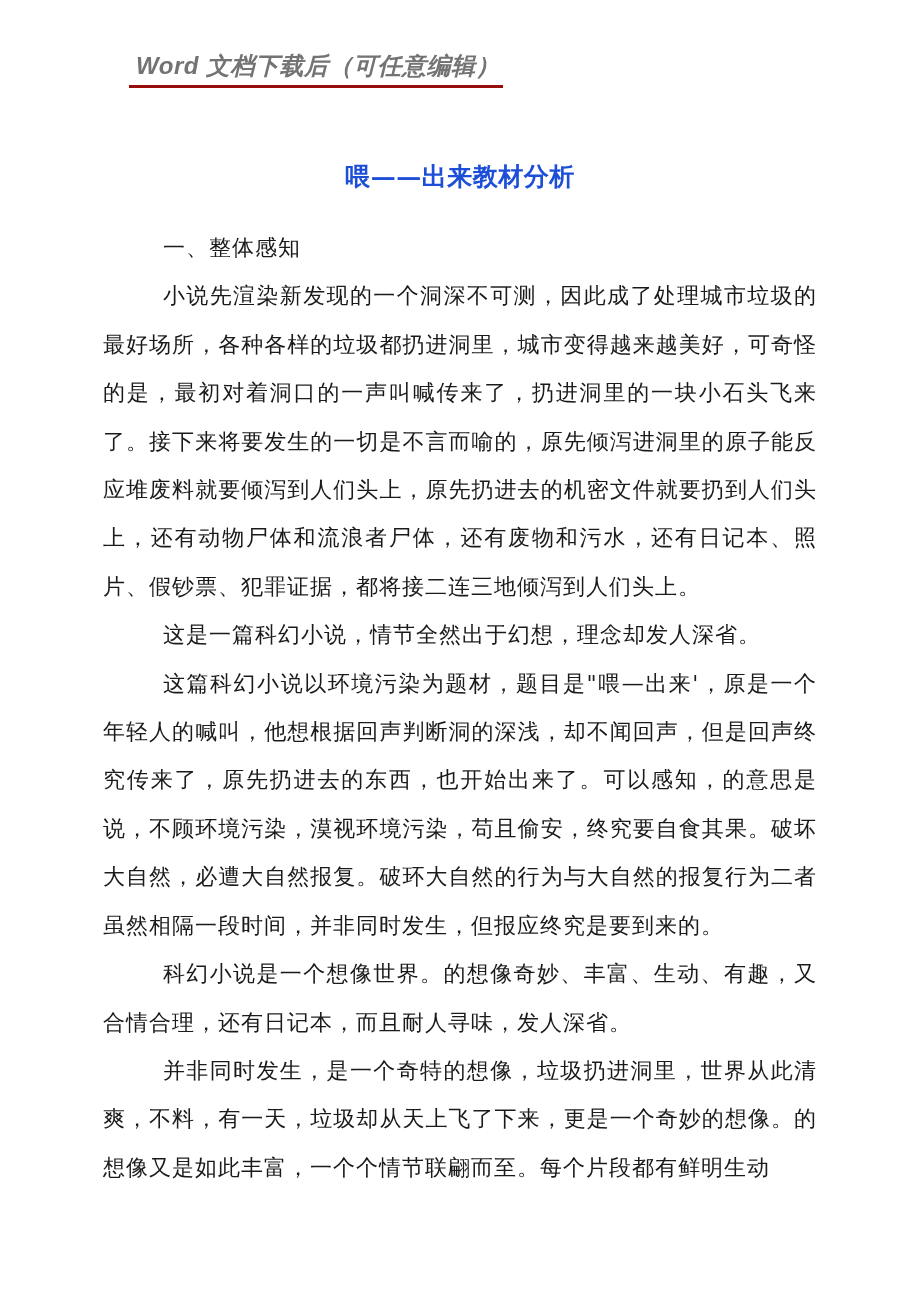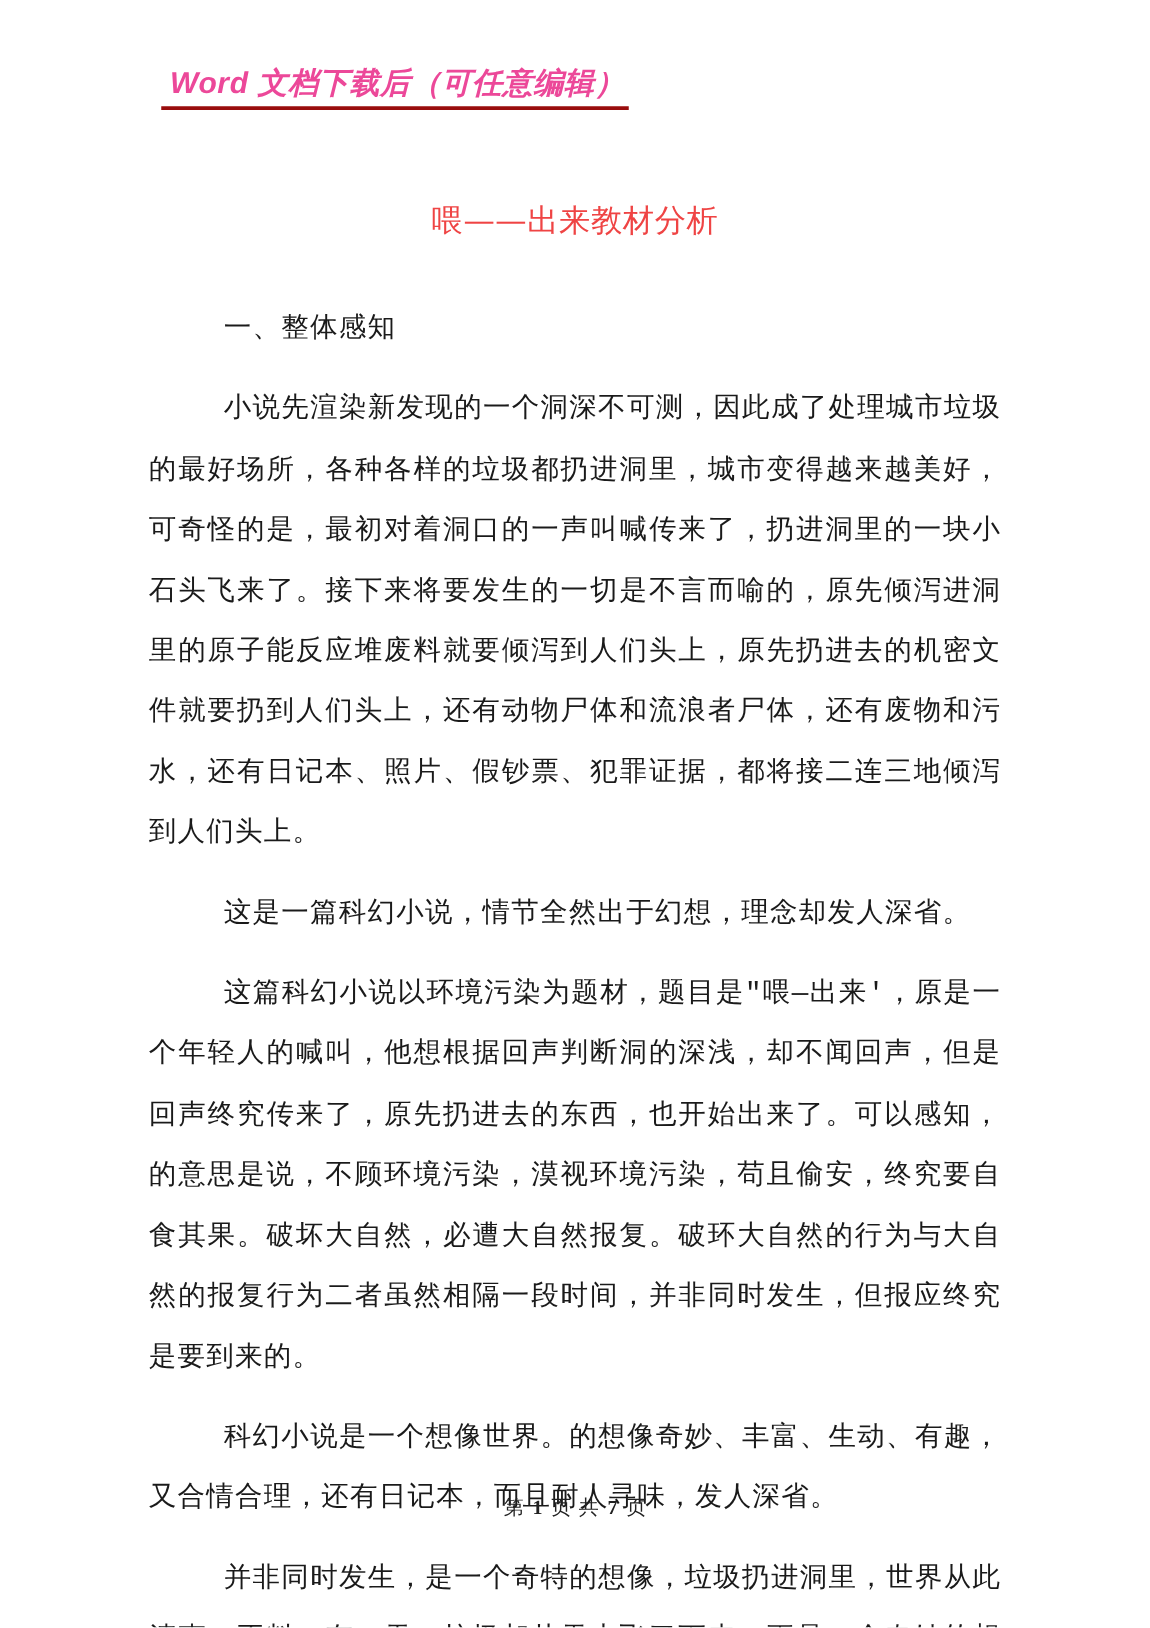--- a/index.html
+++ b/index.html
@@ -18,50 +18,49 @@
     left: 129px;
     width: 374px;
     box-sizing: border-box;
     padding: 0 0 3px 7px;
     font-family: "Liberation Sans", "DejaVu Sans", sans-serif;
     font-weight: bold;
     font-style: italic;
     font-size: 24px;
     letter-spacing: 0.5px;
     white-space: nowrap;
-    color: #ec4899;
+    color: #737373;
     border-bottom: 3px solid #990d0d;
   }
   .doc-title {
     position: absolute;
     top: 143px;
     left: 0;
     width: 100%;
     text-align: center;
     font-size: 25px;
-    font-weight: normal;
+    font-weight: bold;
     letter-spacing: 0.5px;
-    color: #ef4444;
+    color: #1d4ed8;
   }
   .body-text {
     position: absolute;
     top: 224px;
     left: 103px;
     width: 714px;
     font-size: 22px;
     line-height: 48.4px;
     letter-spacing: 1px;
     text-align: justify;
     text-justify: inter-ideograph;
   }
   .body-text p {
-    margin: 16px;
+    margin: 0;
     padding: 0;
     text-indent: 60px;
-    font-family: Liberation Mono, monospace;
   }
   .page-footer {
     position: absolute;
     top: 1196px;
     left: 0;
     width: 100%;
     text-align: center;
     font-size: 16px;
     color: #222222;
   }
@@ -83,17 +82,14 @@
 
   <div class="body-text">
     <p>一、整体感知</p>
     <p>小说先渲染新发现的一个洞深不可测，因此成了处理城市垃圾的最好场所，各种各样的垃圾都扔进洞里，城市变得越来越美好，可奇怪的是，最初对着洞口的一声叫喊传来了，扔进洞里的一块小石头飞来了。接下来将要发生的一切是不言而喻的，原先倾泻进洞里的原子能反应堆废料就要倾泻到人们头上，原先扔进去的机密文件就要扔到人们头上，还有动物尸体和流浪者尸体，还有废物和污水，还有日记本、照片、假钞票、犯罪证据，都将接二连三地倾泻到人们头上。</p>
     <p>这是一篇科幻小说，情节全然出于幻想，理念却发人深省。</p>
     <p>这篇科幻小说以环境污染为题材，题目是"喂—出来'，原是一个年轻人的喊叫，他想根据回声判断洞的深浅，却不闻回声，但是回声终究传来了，原先扔进去的东西，也开始出来了。可以感知，的意思是说，不顾环境污染，漠视环境污染，苟且偷安，终究要自食其果。破坏大自然，必遭大自然报复。破环大自然的行为与大自然的报复行为二者虽然相隔一段时间，并非同时发生，但报应终究是要到来的。</p>
     <p>科幻小说是一个想像世界。的想像奇妙、丰富、生动、有趣，又合情合理，还有日记本，而且耐人寻味，发人深省。</p>
     <p>并非同时发生，是一个奇特的想像，垃圾扔进洞里，世界从此清爽，不料，有一天，垃圾却从天上飞了下来，更是一个奇妙的想像。的想像又是如此丰富，一个个情节联翩而至。每个片段都有鲜明生动</p>
   </div>
 
-  <div class="page-footer">
-    <span class="lbl">第</span><span class="num">1</span><span class="lbl">页</span><span class="lbl">共</span><span class="num">7</span><span class="lbl">页</span>
-  </div>
 
 </div>
 
 </body></html>

